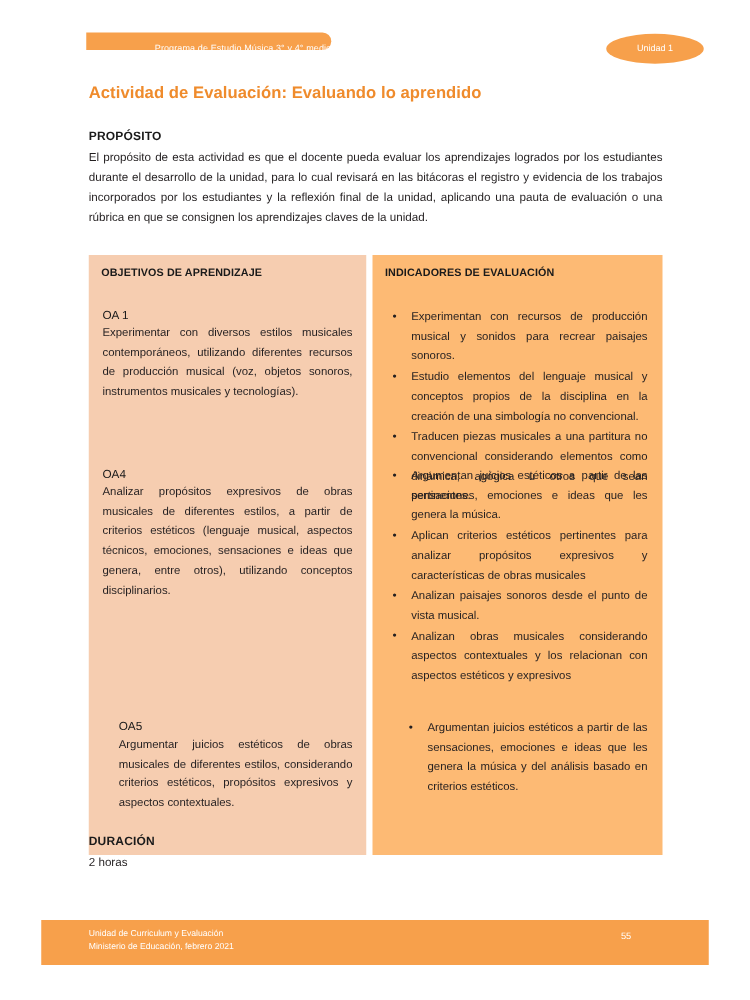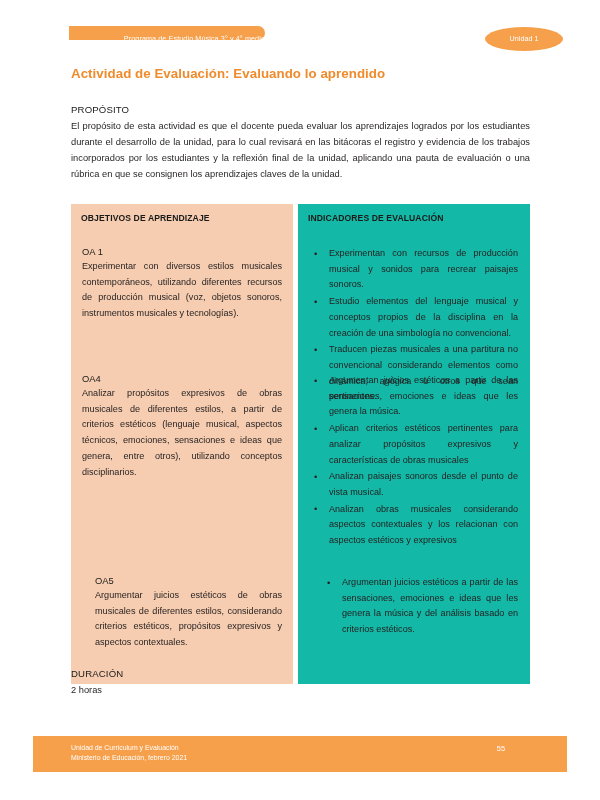--- a/index.html
+++ b/index.html
@@ -65,21 +65,21 @@
 
   
   .proposito-wrap {
     position: absolute;
     top: 104px;
     left: 71px;
     width: 459px;
   }
   .section-heading {
     font-size: 9.6px;
-    font-weight: normal;
+    font-weight: bold;
     color: #1a1a1a;
     letter-spacing: 0.15px;
     margin: 0 0 4px 0;
   }
   .proposito-text {
     font-size: 9.3px;
     color: #231f20;
     text-align: justify;
     line-height: 1.72;
     margin: 0;
@@ -97,21 +97,21 @@
   }
   .col-left {
     width: 222px;
     flex: 0 0 222px;
     background: #f6cdb0;
     display: flex;
     flex-direction: column;
   }
   .col-right {
     flex: 1 1 auto;
-    background: #14b8a6;
+    background: #fdba74;
     display: flex;
     flex-direction: column;
   }
   .col-head {
     font-size: 8.6px;
     font-weight: bold;
     color: #1a1a1a;
     padding: 9px 10px 0 10px;
     height: 31px;
     letter-spacing: 0.1px;

